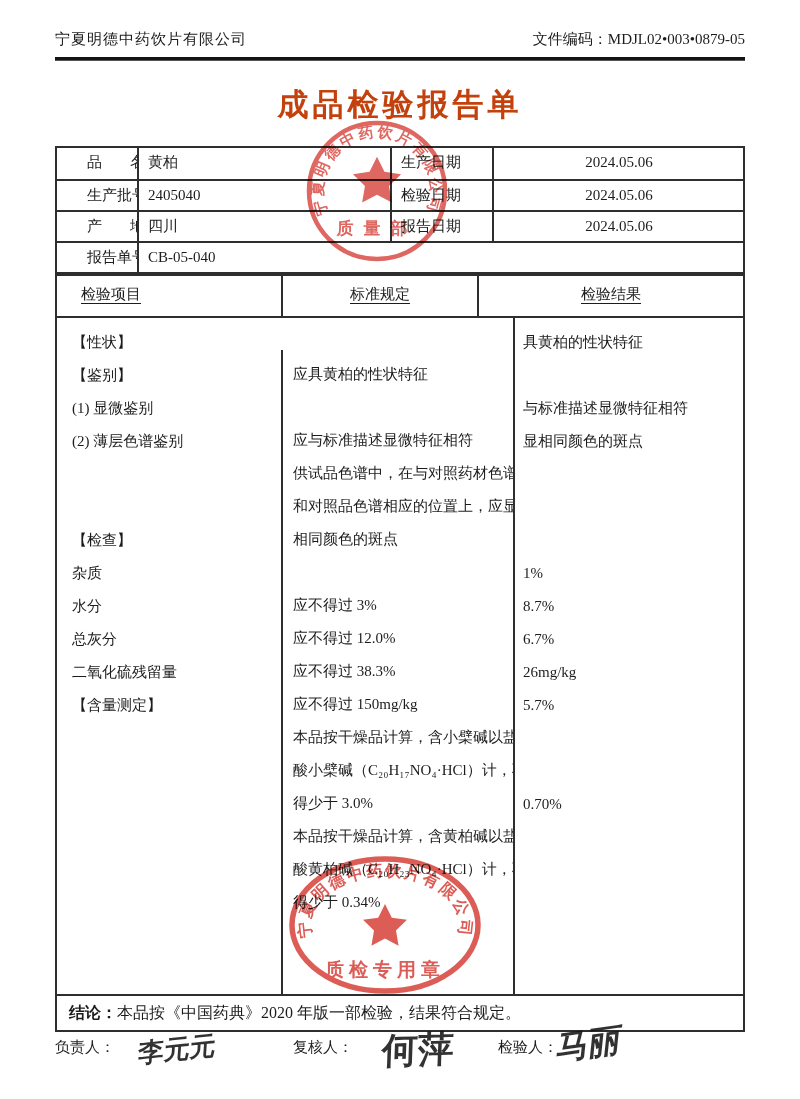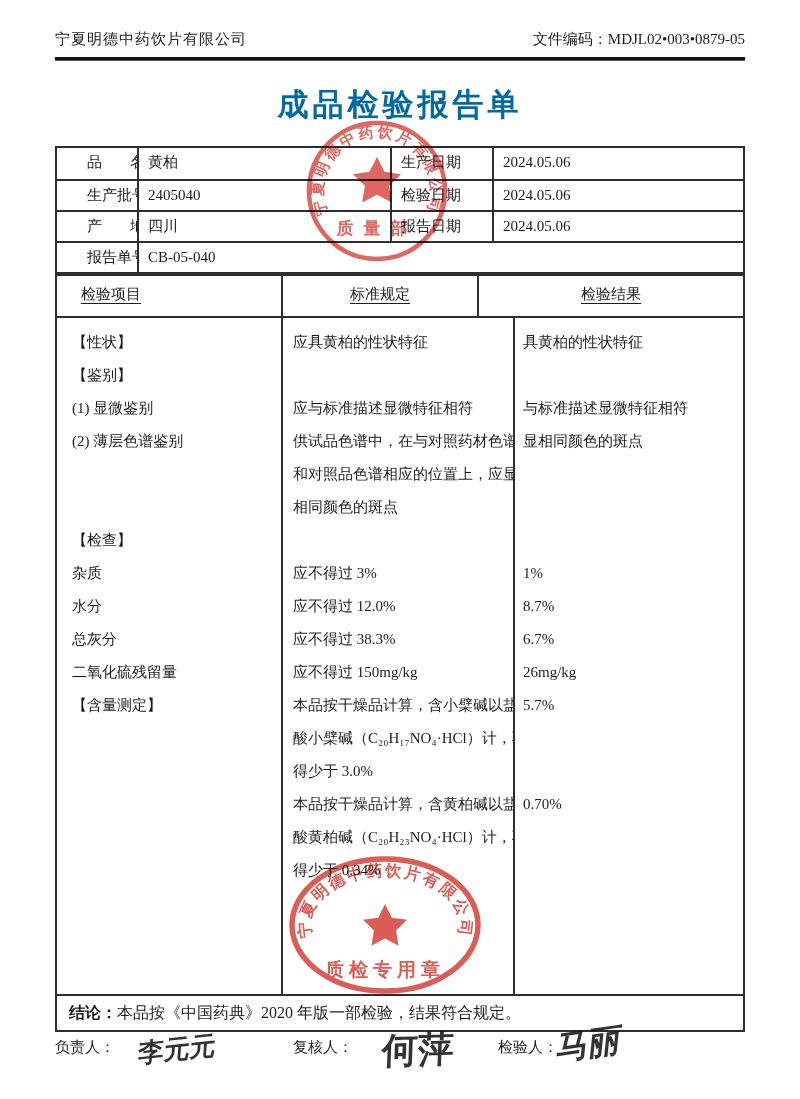--- a/index.html
+++ b/index.html
@@ -5,44 +5,44 @@
   html,body{margin:0;padding:0;background:#ffffff;}
   #page{position:relative;width:800px;height:1099px;background:#fff;overflow:hidden;
         font-family:"Liberation Serif","DejaVu Serif",serif;color:#1c1c1c;}
   .abs{position:absolute;}
   
   .hdr-left{left:55px;top:30px;font-size:15px;letter-spacing:1px;}
   .hdr-right{right:55px;top:30px;font-size:15px;}
   .hdr-rule{left:55px;top:57px;width:690px;height:3px;background:#141414;border-bottom:1px solid #555;}
   
   .title{left:0;top:84px;width:800px;text-align:center;font-family:"Liberation Sans","DejaVu Sans",sans-serif;
-         font-weight:bold;font-size:31px;letter-spacing:4px;color:#0369a1;}
+         font-weight:bold;font-size:31px;letter-spacing:4px;color:#c2410c;}
   
   .info-table{left:55px;top:146px;width:690px;border:2px solid #2e2e2e;box-sizing:border-box;}
   .info-row{display:flex;height:31px;line-height:29px;border-top:2px solid #2e2e2e;box-sizing:border-box;}
   .info-row:first-child{border-top:none;}
   .ic{box-sizing:border-box;font-size:15px;padding:0 8px;white-space:nowrap;overflow:hidden;}
   .ic.lbl{width:80px;padding-left:12px;}
   .ic.lbl .just{display:block;width:58px;text-align:justify;text-align-last:justify;margin-left:18px;}
   .ic.val{width:253px;border-left:2px solid #2e2e2e;padding-left:9px;}
   .ic.lbl2{width:102px;border-left:2px solid #2e2e2e;padding-left:9px;}
-  .ic.val2{flex:1;border-left:2px solid #2e2e2e;padding-left:9px;}
+  .ic.val2{flex:1;border-left:2px solid #2e2e2e;padding-left:9px;text-align:center;}
   .ic.valwide{flex:1;border-left:2px solid #2e2e2e;padding-left:9px;}
   
   .main-table{left:55px;top:274px;width:690px;height:722px;border:2px solid #2e2e2e;box-sizing:border-box;}
   .mt-head{display:flex;height:42px;border-bottom:2px solid #2e2e2e;box-sizing:border-box;}
   .mt-head .hc{box-sizing:border-box;font-size:15px;padding-top:9px;}
   .hc u{text-decoration:underline;text-underline-offset:4px;}
   .hc.c1{width:224px;padding-left:24px;}
   .hc.c2{width:196px;text-align:center;border-left:2px solid #2e2e2e;}
   .hc.c3{flex:1;text-align:center;border-left:2px solid #2e2e2e;}
   .mt-body{display:flex;height:676px;}
   .bc{box-sizing:border-box;padding-top:8px;overflow:hidden;}
   .bc.c1{width:224px;padding-left:15px;}
-  .bc.c2{width:232px;border-left:2px solid #2e2e2e;padding-left:10px;}
+  .bc.c2{width:232px;border-left:2px solid #2e2e2e;padding-left:10px;margin-top:32px;}
   .bc.c3{flex:1;border-left:2px solid #2e2e2e;padding-left:8px;}
   .tline{height:33px;line-height:33px;font-size:15px;white-space:nowrap;}
   
   .conclusion{left:55px;top:994px;width:690px;height:38px;border:2px solid #2e2e2e;box-sizing:border-box;
               line-height:34px;font-size:16px;padding-left:12px;}
   .conclusion b{font-weight:bold;}
   
   .sig-label{top:1038px;font-size:15px;}
   .sig-name{font-family:"Liberation Sans","DejaVu Sans",sans-serif;color:#161616;opacity:.88;font-weight:600;}
   .sig1{left:138px;top:1032px;font-size:26px;transform:rotate(-6deg) skewX(-10deg);}

